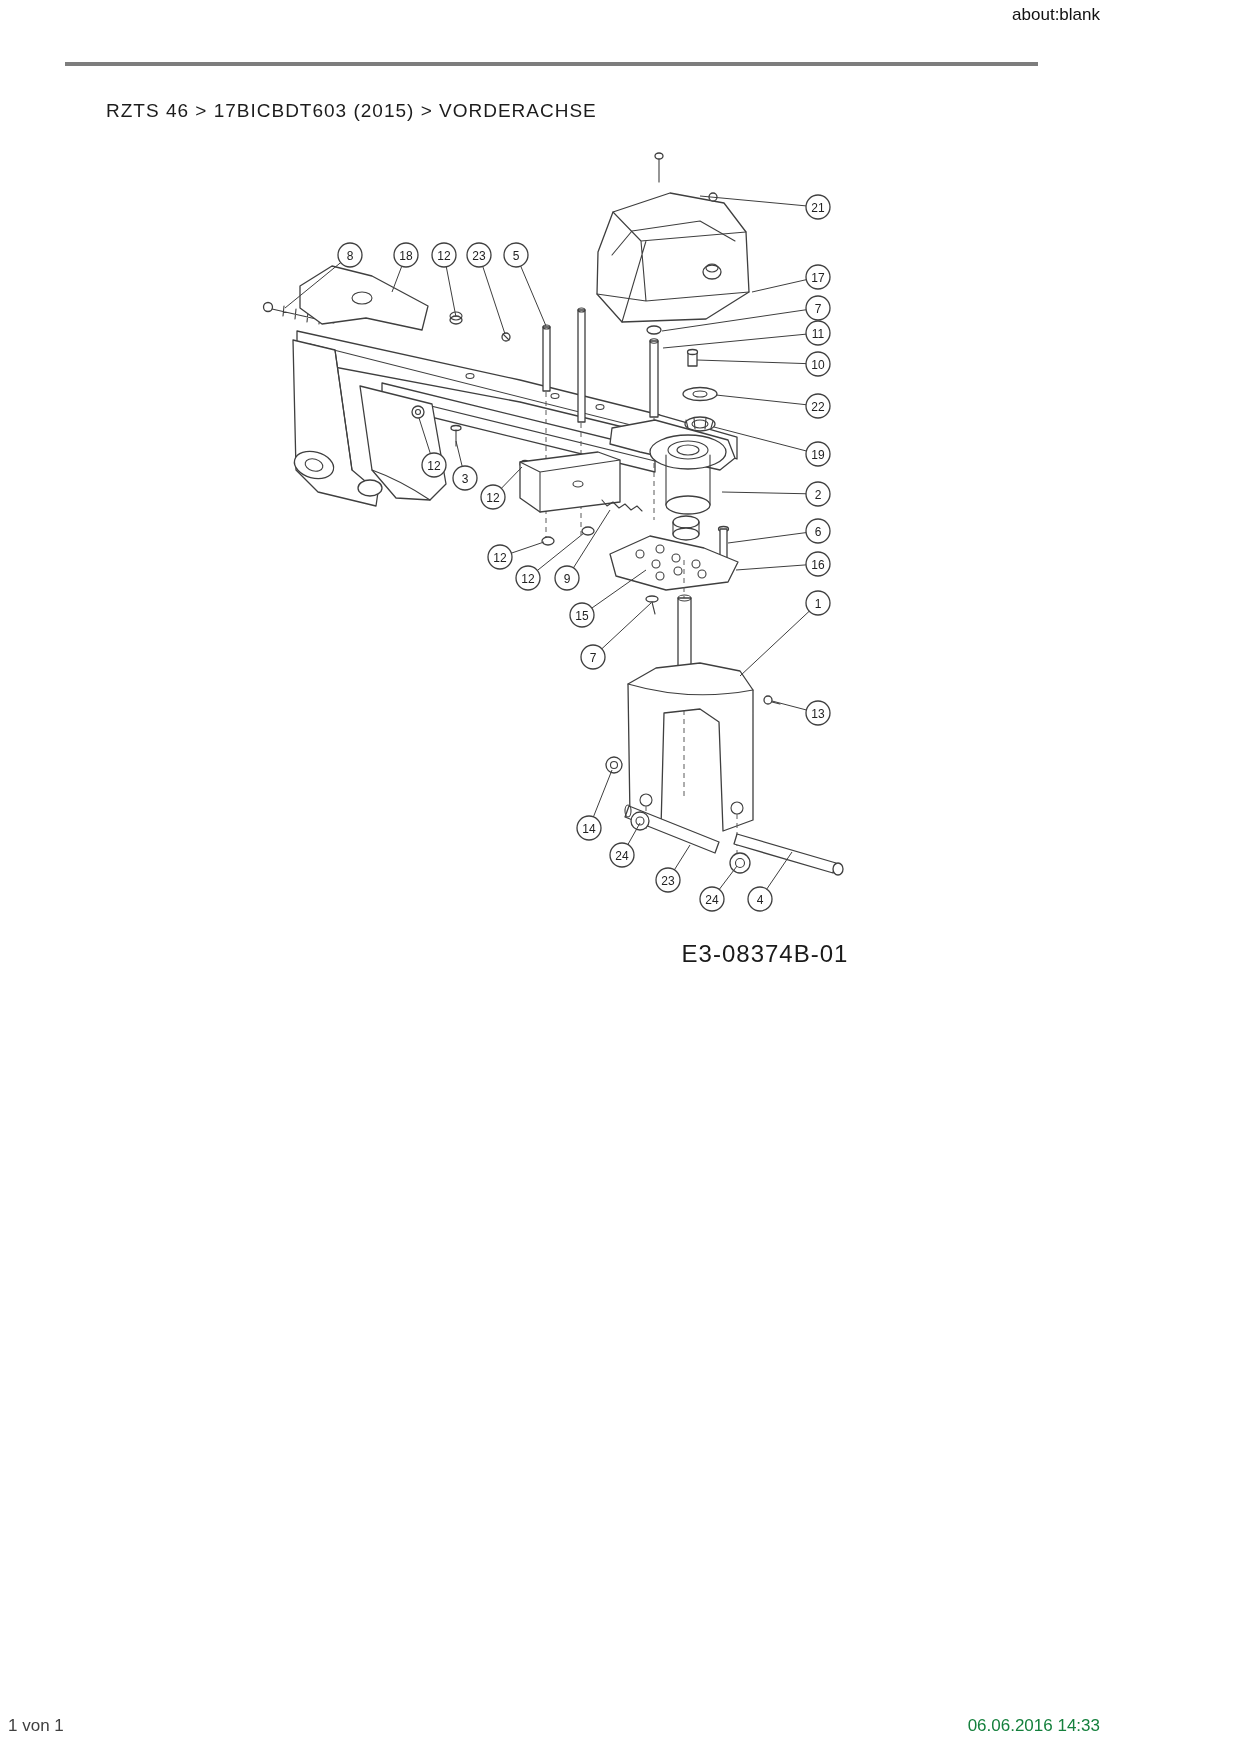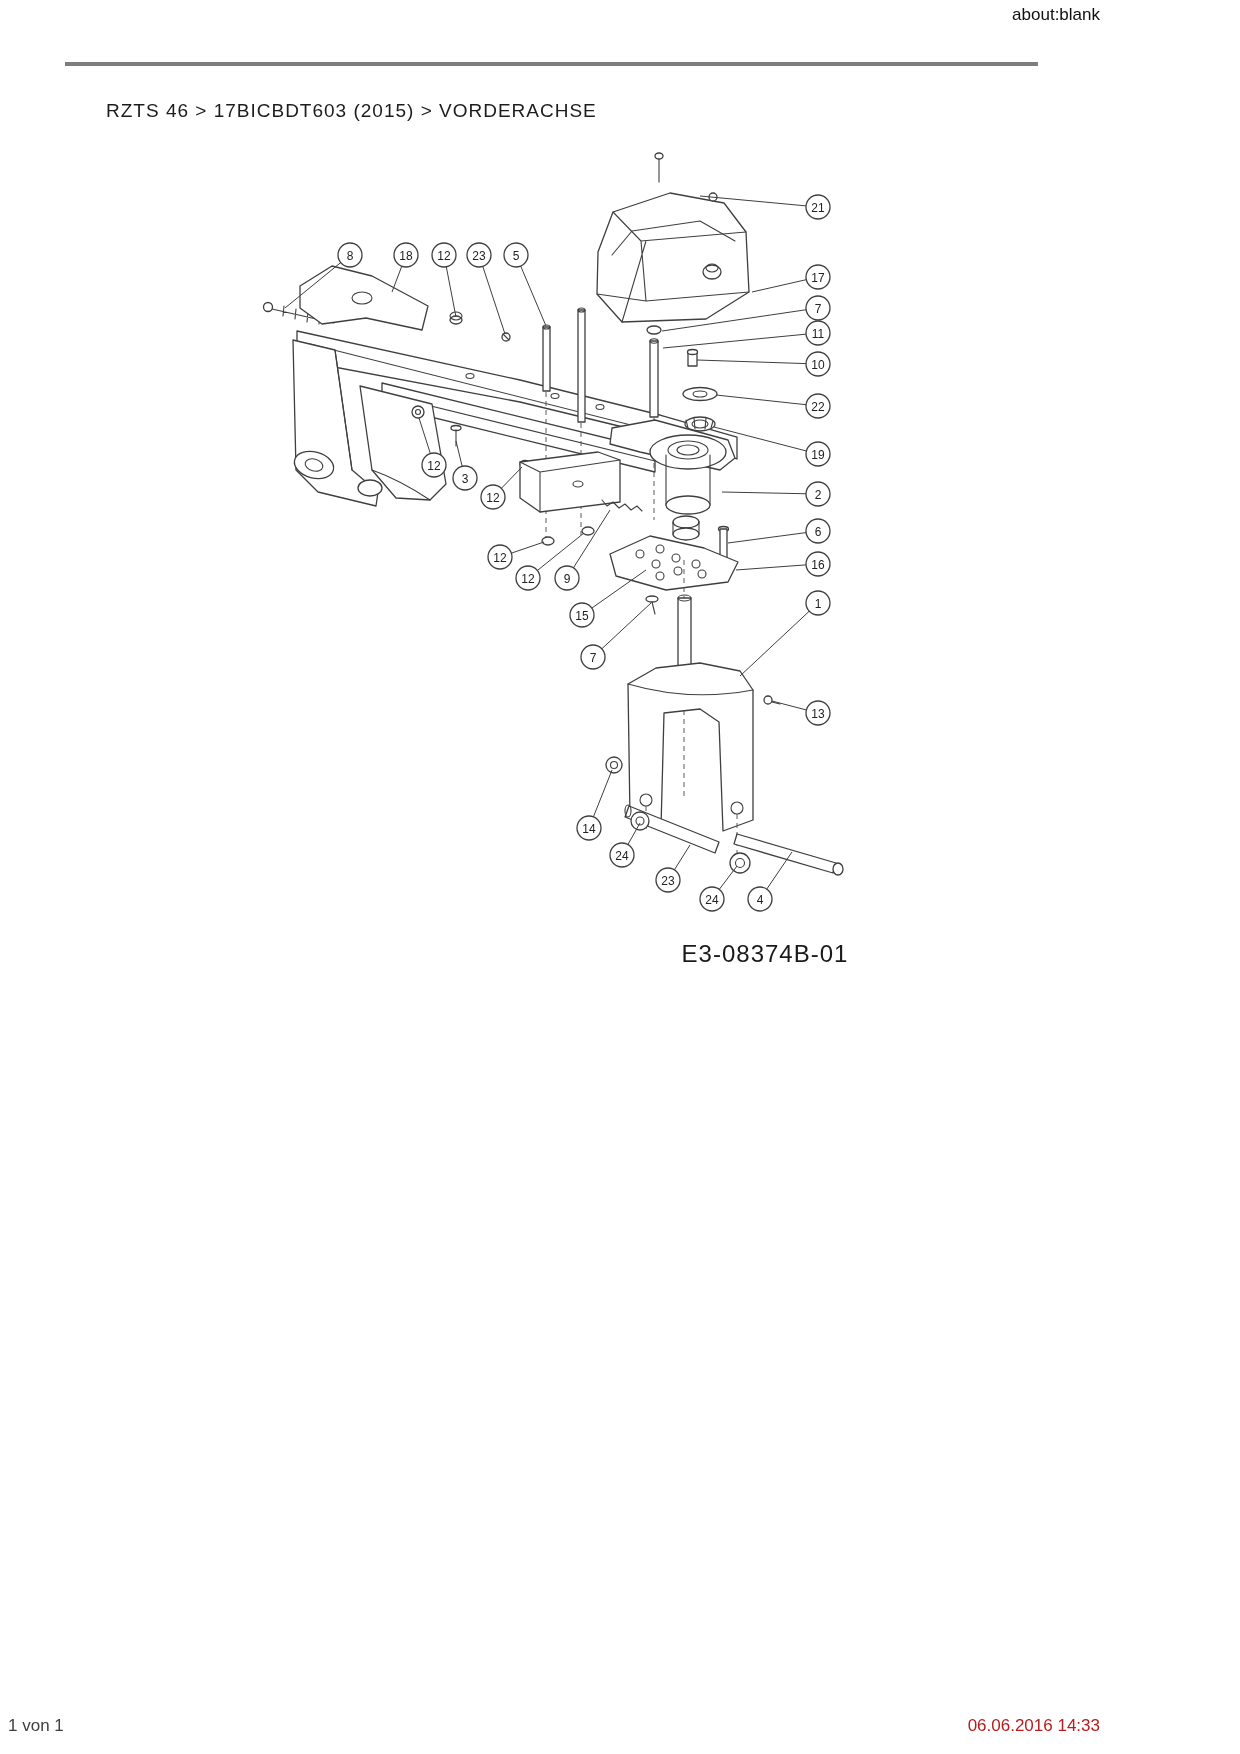--- a/index.html
+++ b/index.html
@@ -21,21 +21,21 @@
     width:973px;height:4px;background:#7d7d7d;
   }
   .breadcrumb{
     position:absolute;left:78px;top:100px;
     font-size:19px;letter-spacing:1px;color:#1c1c1c;margin-left:28px;
   }
   .footer-left{
     position:absolute;left:8px;top:1716px;font-size:17px;color:#404040;
   }
   .footer-right{
-    position:absolute;right:140px;top:1716px;font-size:17px;color:#b91c1c;
+    position:absolute;right:140px;top:1716px;font-size:17px;color:#15803d;
   }
   #diagram-svg{position:absolute;left:0;top:0;width:1240px;height:1754px;}
   
   .p{fill:#ffffff;stroke:#3f3f3f;stroke-width:1.3;stroke-linejoin:round;}
   .l{fill:none;stroke:#3f3f3f;stroke-width:1.1;stroke-linejoin:round;stroke-linecap:round;}
   .d{fill:none;stroke:#5a5a5a;stroke-width:1;stroke-dasharray:5 4;}
   .leader{stroke:#3f3f3f;stroke-width:1;}
   .callout-circle{fill:#ffffff;stroke:#3f3f3f;stroke-width:1.3;}
   .callout-label{
     font-family:"Liberation Sans",sans-serif;font-size:12px;fill:#222;

